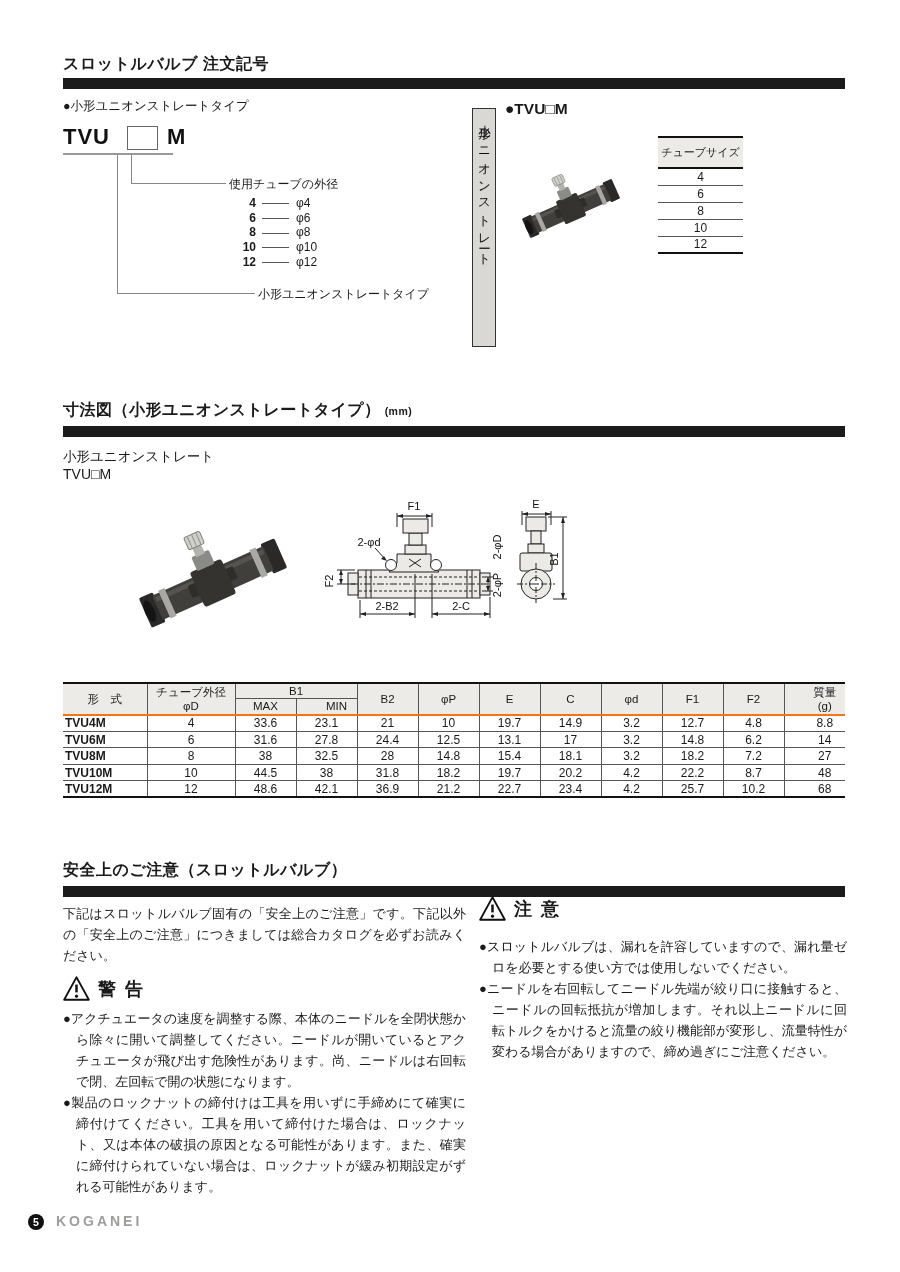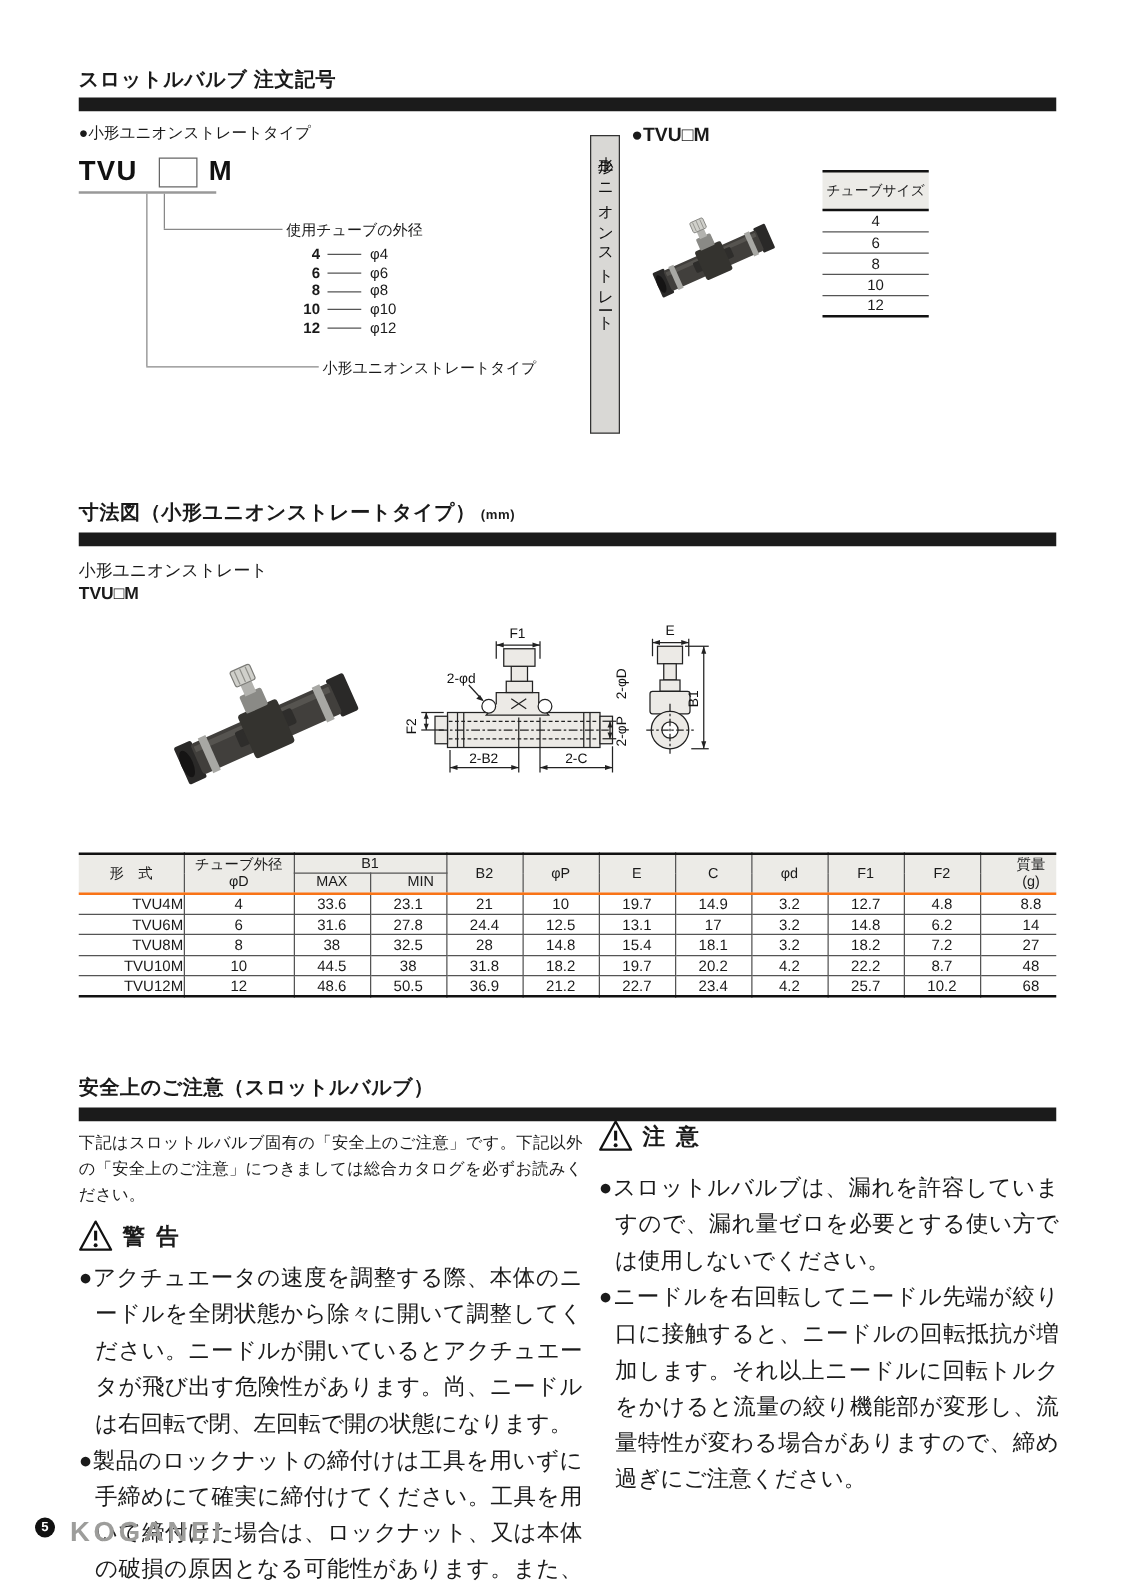--- a/index.html
+++ b/index.html
@@ -48,49 +48,49 @@
   
   .tubetbl { border-collapse: collapse; width: 85px; }
   .tubetbl th {
     background: #ecebe7; font-weight: normal; font-size: 11px;
     border-top: 2.5px solid #111; border-bottom: 2px solid #111; height: 31px;
   }
   .tubetbl td { text-align: center; font-size: 12px; height: 17px; border-bottom: 1px solid #555; }
   .tubetbl tr:last-child td { border-bottom: 2.5px solid #111; }
 
   .sub1 { font-size: 13.5px; white-space: nowrap; }
-  .sub2 { font-size: 14px; font-weight: bold; white-space: nowrap; }
+  .sub2 { font-size: 14px; font-weight: normal; white-space: nowrap; }
 
   
   .dim { border-collapse: collapse; table-layout: fixed; width: 782px;
          border-top: 2.5px solid #111; border-bottom: 2.5px solid #111; }
   .dim th, .dim td { border: 1px solid #555; padding: 0; }
   .dim thead th { background: #ecebe7; font-weight: normal; font-size: 11.5px; line-height: 1.25; }
   .dim thead { border-bottom: 2px solid #f97316; }
   .dim th:first-child, .dim td:first-child { border-left: 0; }
   .dim th:last-child, .dim td:last-child { border-right: 0; padding-left: 20px; }
   .dim td { text-align: center; font-size: 12px; height: 16.5px; }
-  .dim td.model { text-align: right; font-weight: normal; padding-left: 2px; }
+  .dim td.model { text-align: left; font-weight: bold; padding-left: 2px; }
   .dim .hrow1 th { height: 15px; }
   .dim .hrow2 th { height: 16px; }
 
   
   .body-text { font-size: 13px; line-height: 1.6; text-align: justify; }
   .hazard-heading { display: flex; align-items: center; gap: 8px; }
   .hazard-heading .txt { font-size: 18px; font-weight: bold; letter-spacing: 2px; }
-  .hazard-list { font-size: 18px; line-height: 1.62; }
+  .hazard-list { font-size: 13px; line-height: 1.62; }
   .hazard-list div { padding-left: 13px; text-indent: -13px; text-align: justify; }
 
   
   .page-badge {
     width: 16px; height: 16px; border-radius: 50%; background: #111;
     color: #fff; font-size: 10.5px; font-weight: bold;
     display: flex; align-items: center; justify-content: center;
   }
-  .brand { font-size: 22px; font-weight: bold; letter-spacing: 3px; color: #9d9d9b; text-align: center; }
+  .brand { font-size: 14px; font-weight: bold; letter-spacing: 3px; color: #9d9d9b; text-align: center; }
 
   svg { overflow: visible; display: block; }
   svg text { font-family: "Liberation Sans", sans-serif; }
 </style>
 </head>
 <body>
 
 <div class="page">
 
   <div class="abs sec-title" style="left:63px; top:54px;">スロットルバルブ 注文記号</div>
@@ -396,21 +396,21 @@
         <td>20.2</td>
         <td>4.2</td>
         <td>22.2</td>
         <td>8.7</td>
         <td>48</td>
       </tr>
       <tr>
         <td class="model">TVU12M</td>
         <td>12</td>
         <td>48.6</td>
-        <td>50.5</td>
+        <td>42.1</td>
         <td>36.9</td>
         <td>21.2</td>
         <td>22.7</td>
         <td>23.4</td>
         <td>4.2</td>
         <td>25.7</td>
         <td>10.2</td>
         <td>68</td>
       </tr>
     </tbody>

